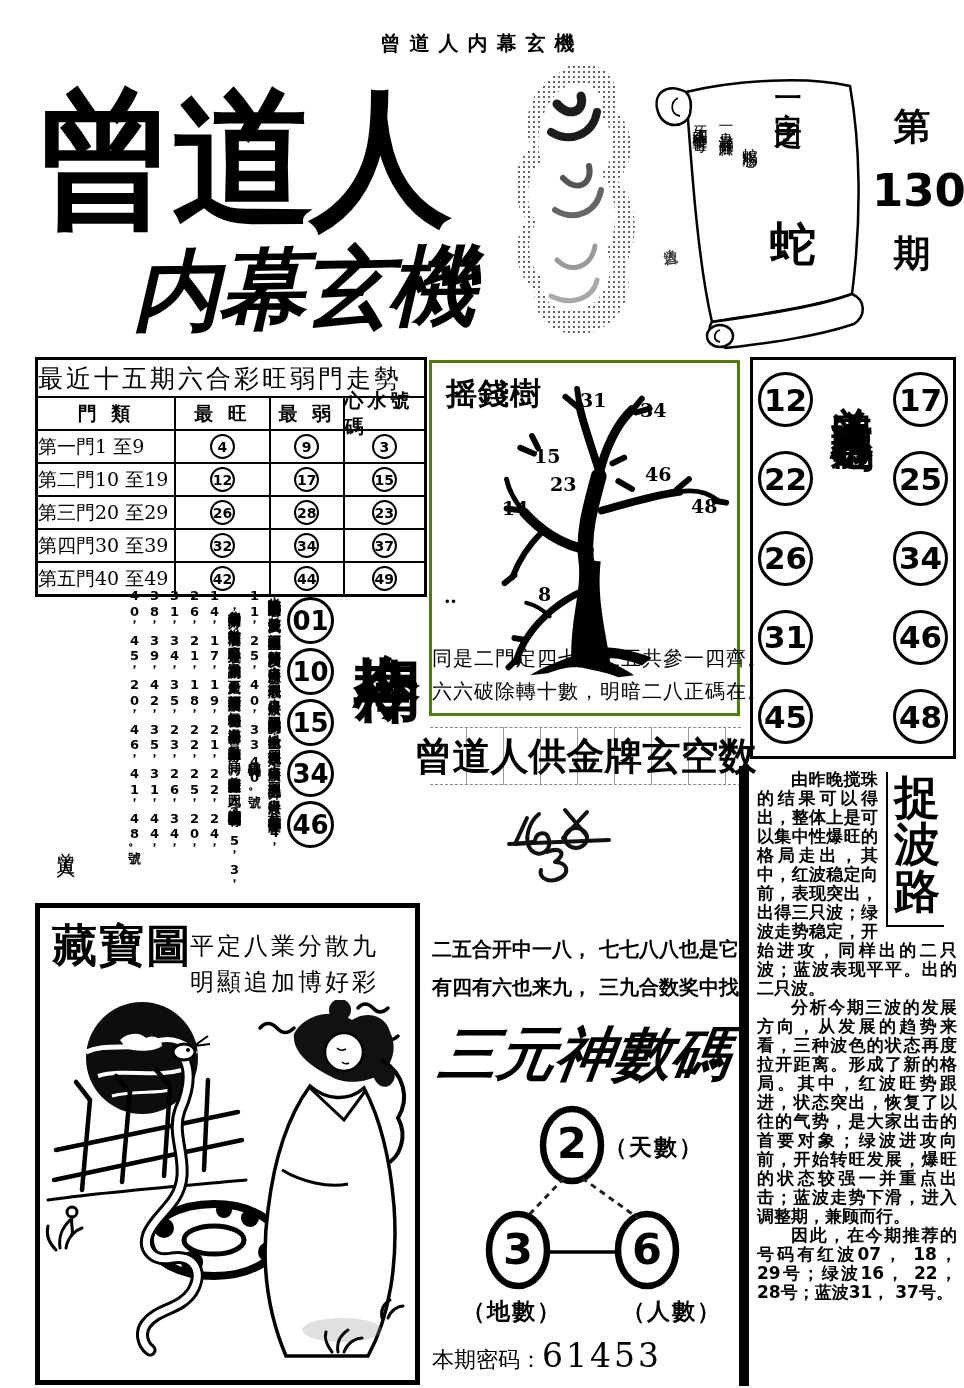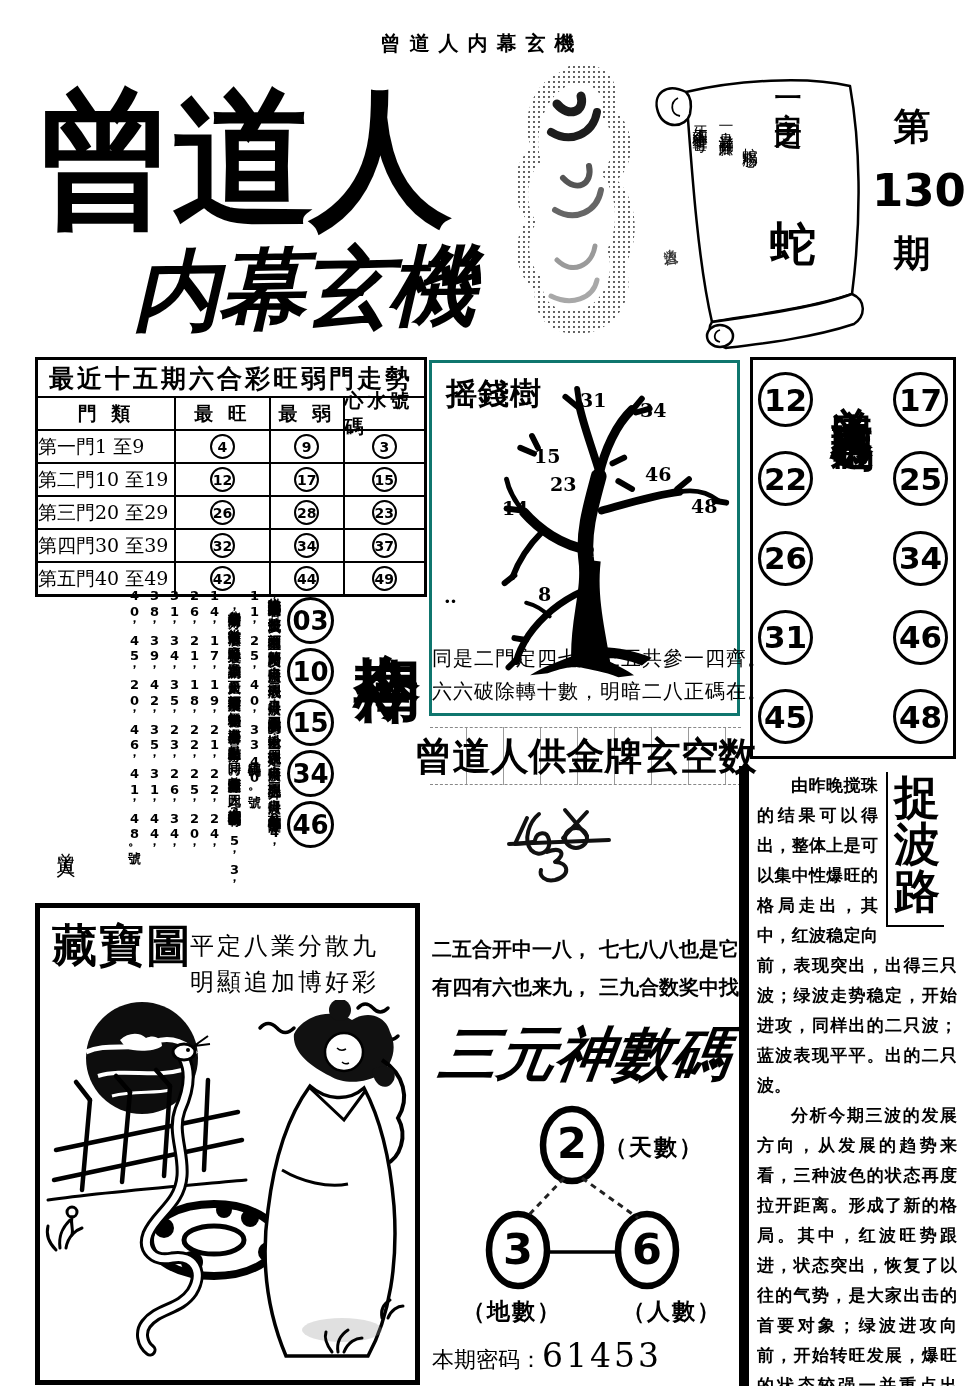--- a/index.html
+++ b/index.html
@@ -25,35 +25,35 @@
   .scrollwrap{left:628px;top:56px;width:248px;height:300px}
   .scroll-headline{left:142px;top:28px;font-size:27px;font-weight:700;letter-spacing:7px}
   .scroll-zodiac{left:142px;top:158px;font-size:46px;font-weight:700}
   .scroll-l1{left:112px;top:80px;font-size:15px;letter-spacing:2px}
   .scroll-l2{left:88px;top:62px;font-size:15px;letter-spacing:2px}
   .scroll-l3{left:62px;top:58px;font-size:15px;letter-spacing:2px}
   .scroll-sig{left:30px;top:182px;font-size:15px;color:#333;transform:rotate(-8deg)}
 
   
   .trend{left:35px;top:357px;width:392px;border:3px solid #000;background:#fff}
-  .trend .t-title{border-bottom:2px solid #000;text-align:center;font-size:25px;font-weight:700;
+  .trend .t-title{border-bottom:2px solid #000;text-align:left;font-size:25px;font-weight:400;
                   letter-spacing:3px;line-height:38px;height:38px;white-space:nowrap}
   .t-row{display:flex;border-bottom:2px solid #000}
   .t-row:last-child{border-bottom:none}
   .t-cell{border-right:2px solid #000;display:flex;align-items:center;justify-content:center;height:31px}
   .t-cell:last-child{border-right:none}
   .c1{width:146px}.c2{width:100px}.c3{width:78px}.c4{width:84px}
   .t-head .t-cell{font-size:19px;font-weight:700;letter-spacing:4px;height:31px}
   .t-cat{font-size:19px;letter-spacing:0;justify-content:flex-start;}
   .num-circle{display:inline-flex;align-items:center;justify-content:center;border:2px solid #000;
               border-radius:50%;width:25px;height:25px;font-size:14px;font-weight:600;
               font-family:"DejaVu Sans",sans-serif}
 
   
-  .treebox{left:429px;top:360px;width:311px;height:356px;border:3px solid #0f766e}
+  .treebox{left:429px;top:360px;width:311px;height:356px;border:3px solid #4d7c0f}
   .tree-title{left:14px;top:10px;font-size:31px;font-weight:900;letter-spacing:1px}
   .tree-label{font-size:19px;font-weight:600}
   .tree-poem{left:0;width:100%;text-align:center;font-size:20px;letter-spacing:1px;white-space:nowrap}
 
   
   .reveal{left:750px;top:357px;width:206px;height:402px;border:3px solid #000}
   .reveal-title{left:50%;transform:translateX(-50%);top:12px;font-size:43px;font-weight:700;
                 letter-spacing:4px;line-height:1.12}
   .rv-col{top:12px;bottom:12px;display:flex;flex-direction:column;justify-content:space-between}
   .rv-left{left:5px}.rv-right{right:5px}
@@ -100,21 +100,21 @@
   .pw-label{font-size:22px}
   .pw-value{font-size:33px;letter-spacing:3px}
 
   
   .divider-bar{left:739px;top:766px;width:10px;height:620px;background:#000}
   .wave{left:757px;top:770px;width:200px;height:616px;overflow:hidden}
   .wave-title{float:right;width:58px;margin:2px 13px 6px 8px;padding:2px 0 10px 6px;
               border-left:2.5px solid #000;border-bottom:2.5px solid #000;
               font-size:46px;line-height:1.02;font-weight:900;font-family:"DejaVu Sans",sans-serif;
               word-break:break-all}
-  .wave p{font-size:17px;line-height:30px;font-weight:700;text-indent:2em;letter-spacing:0;
+  .wave p{font-size:17px;line-height:19px;font-weight:700;text-indent:2em;letter-spacing:0;
           font-family:"DejaVu Sans","Liberation Sans",sans-serif;text-align:justify}
 </style>
 </head>
 <body>
 
 <div id="page">
 
   <div class="abs top-header">曾道人内幕玄機</div>
   <div class="abs main-title">曾道人</div>
   <div class="abs sub-title">内幕玄機</div>
@@ -305,21 +305,21 @@
     </div>
   </div>
 
   <div class="abs article">
     <p>從昨晚攪珠開獎的結果來看，整體上是以大，細雨邊主其中，第一門開始反攻，出得兩只波；二門表現一般，出得二只波；五門趨于向弱勢調整，以輪空走出；四門表現穩定，出得兩只波；三門表現上升，出得一只波。而本欄推鑒中得平波04，11，25，40，33同特碼40號。</p>
     <p>分析今期的發展方向，從當前狀熊來看中，中路旺極必衰，進入了調整期，反而是大，細雨邊再度前來，氣勢相當平穩，還有機會勝出，是重點出擊方向，同時，兼顧中路旺波進行。因此，在今期本欄推鑒的號碼有2，5，3，14，17，19，21，22，24，26，21，18，22，25，20，31，34，35，23，26，34，38，39，42，35，31，44，40，45，20，46，41，48號。</p>
   </div>
   <div class="abs v article-sig">曾道人</div>
 
   <div class="abs hl-circles">
-    <span class="hl-circle">03</span>
+    <span class="hl-circle">01</span>
     <span class="hl-circle">10</span>
     <span class="hl-circle">15</span>
     <span class="hl-circle">34</span>
     <span class="hl-circle">46</span>
   </div>
   <div class="abs v hl-title">今期棒</div>
 
   <div class="abs banner">曾道人供金牌玄空数</div>
 
   <div class="abs scribble">

